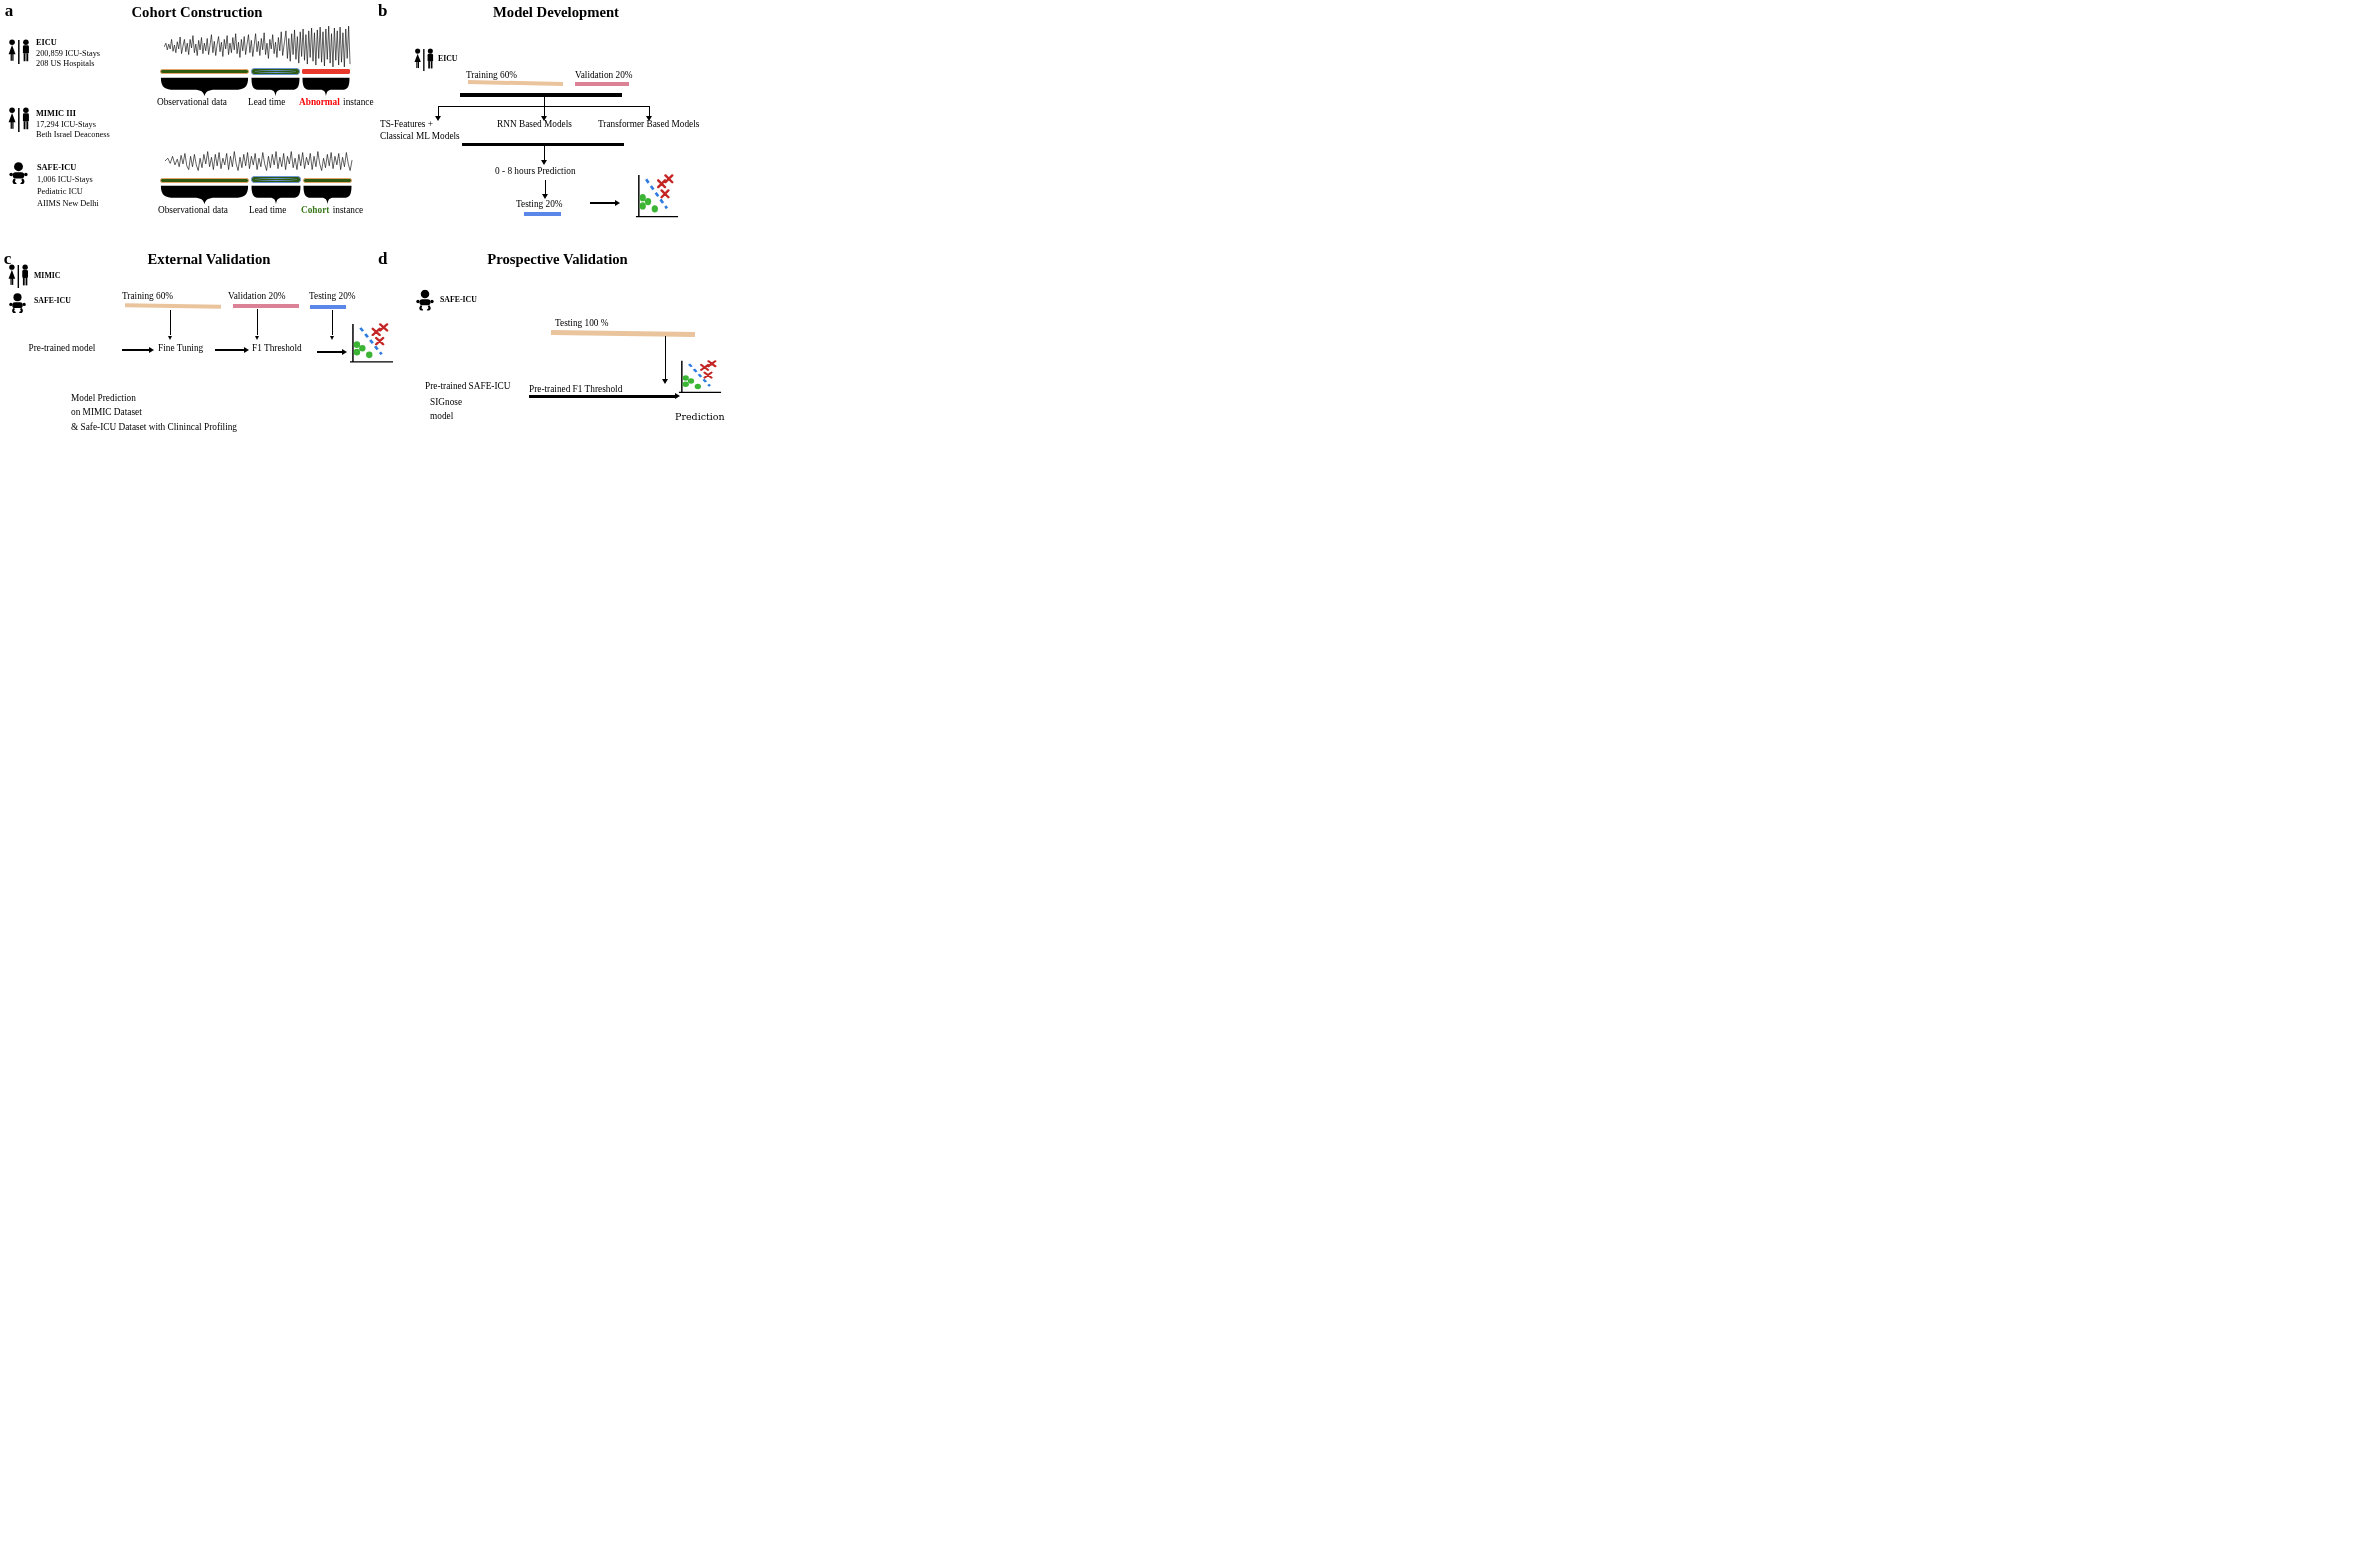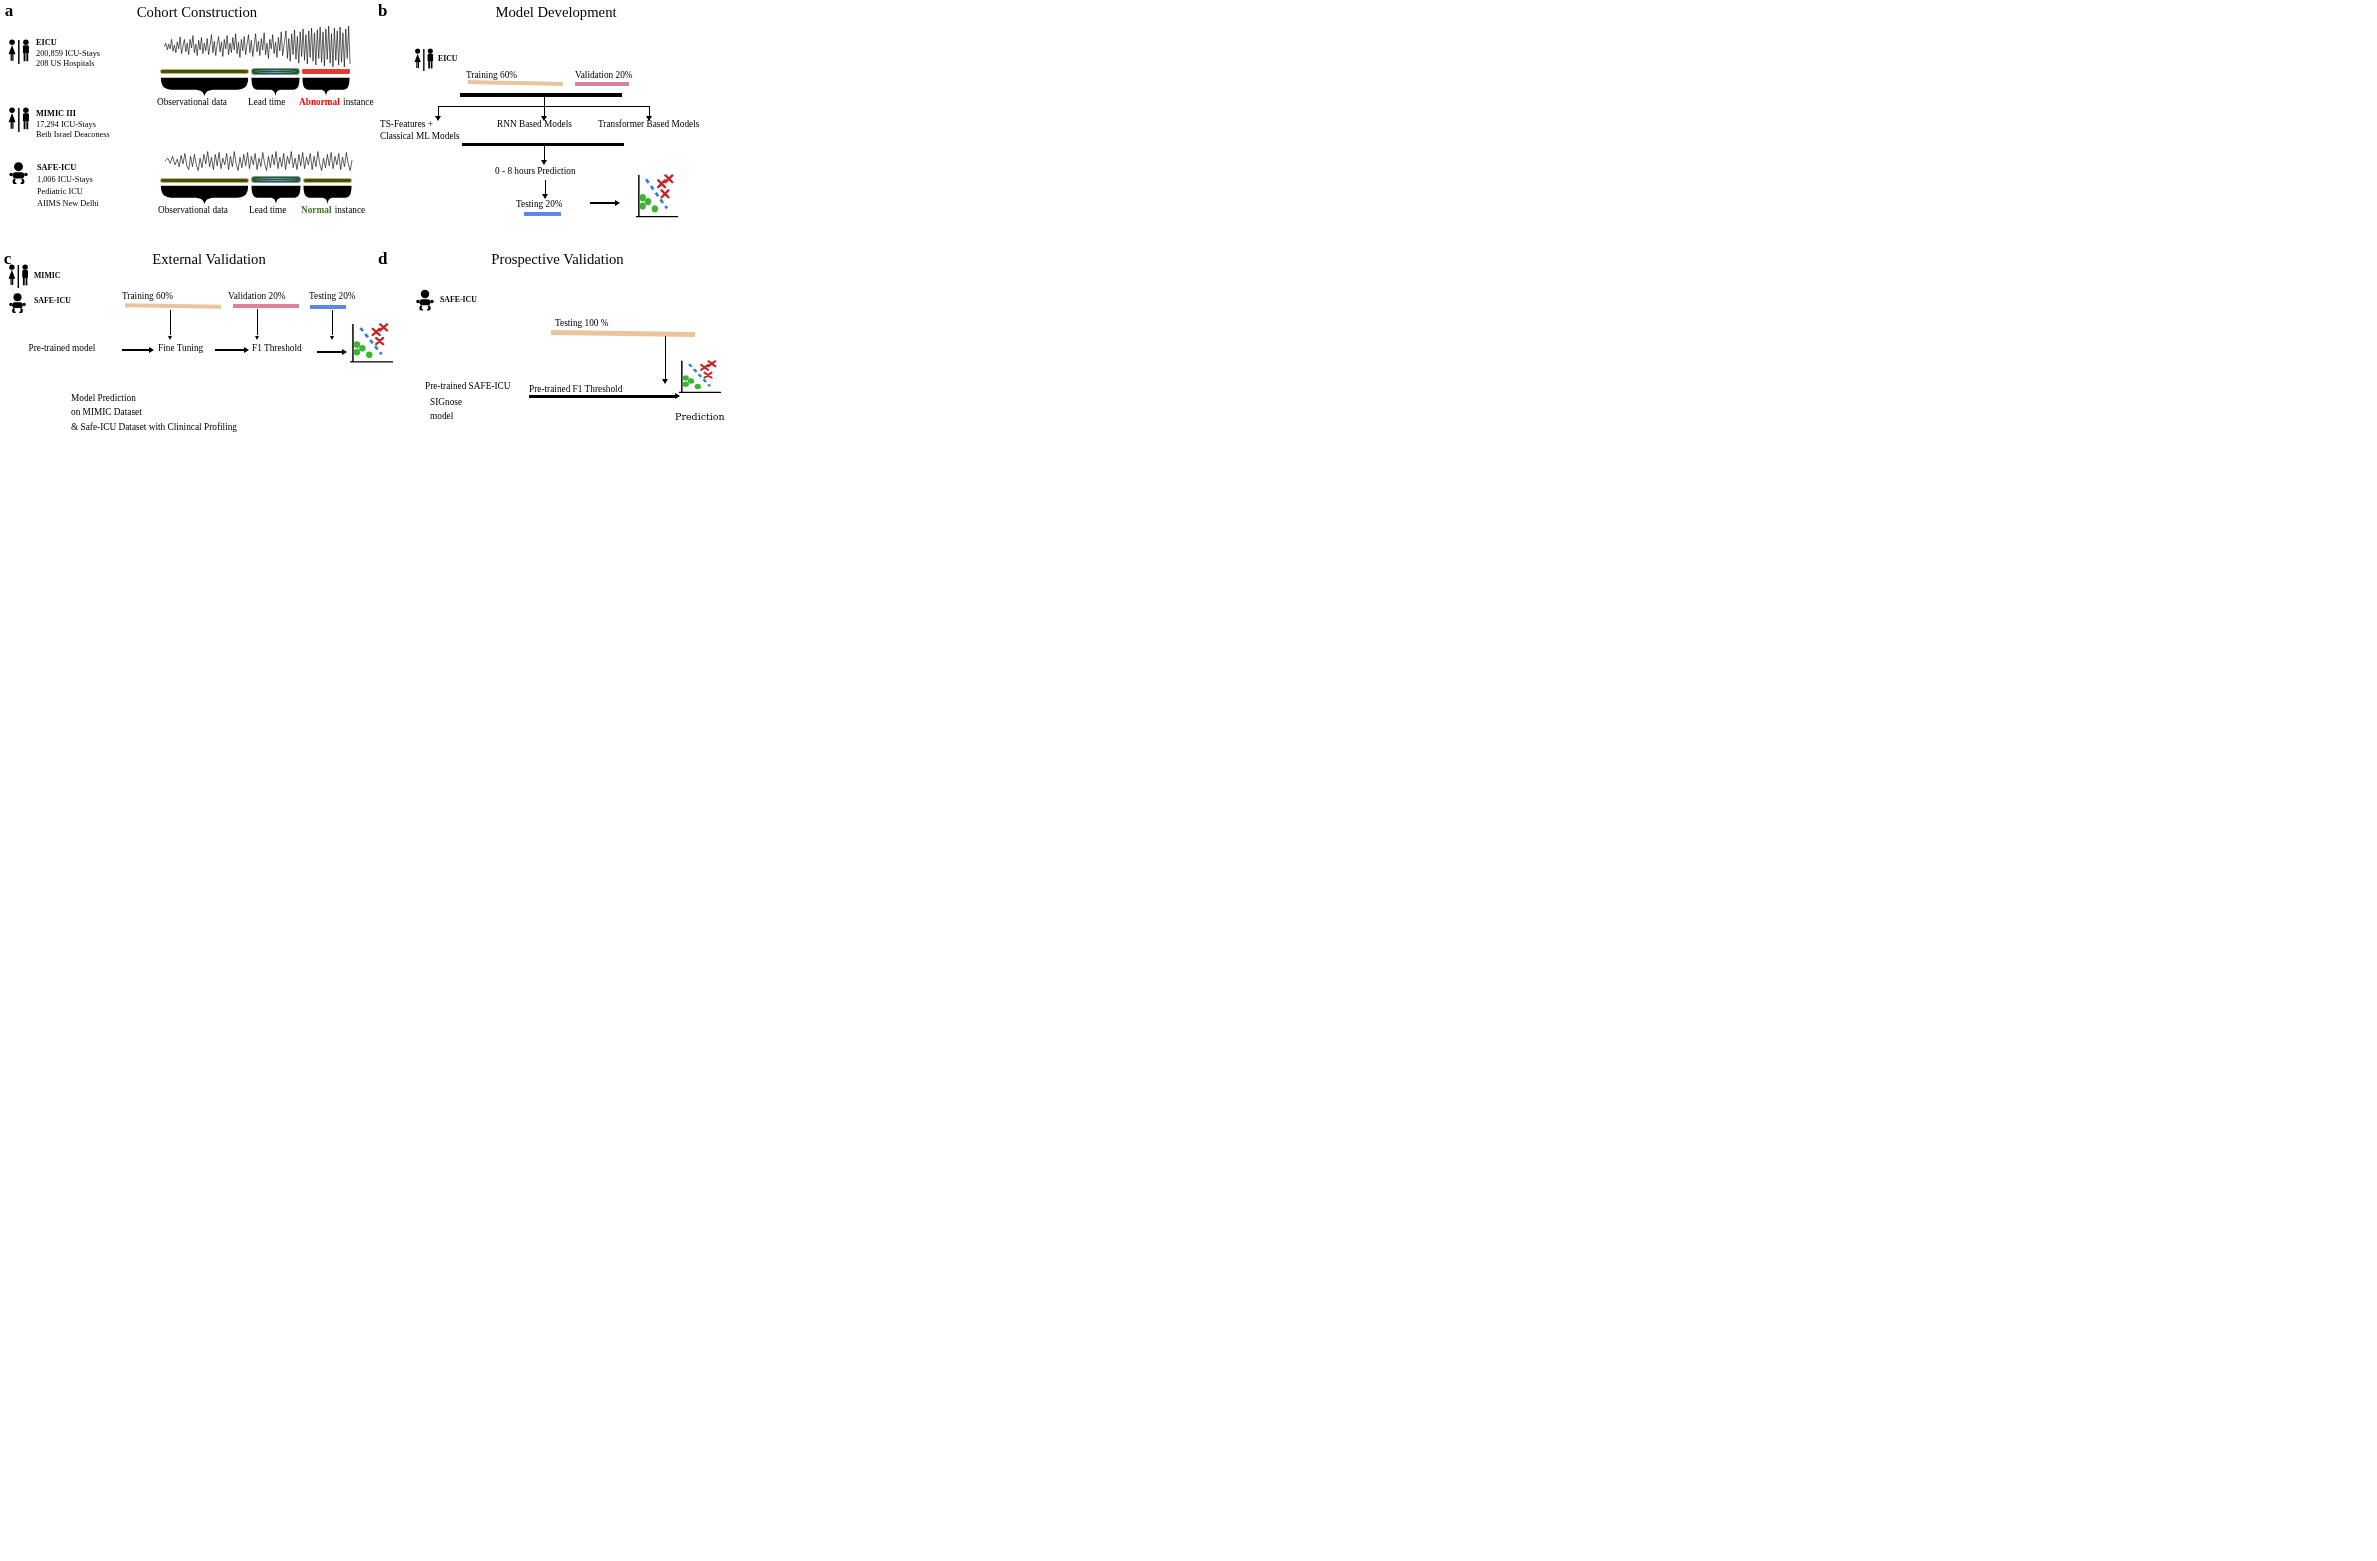--- a/index.html
+++ b/index.html
@@ -1,20 +1,20 @@
 <!DOCTYPE html>
 <html style="--tan: #e9c49d; --pink: #dc8296; --blue: #5b87e8; --dkgreen: #2e5b10; --greenedge: #e8a468; --red: #e8392c; --brace: #84a3d6; --leadblue: #6f96d8; --dashblue: #2e7ce0; --xred: #c42525; --dotgreen: #3cb535; --abnormal: #fa0505; --normal: #3c7a1e;font-size:7.6px"><head>
 <meta charset="utf-8">
 <style>
   html,body{margin:0;padding:0;background:#fff;}
   .fig{position:relative;width:735px;height:444px;background:#ffffff;
        font-family:"Liberation Serif",serif;color:#000;overflow:hidden;}
   .abs{position:absolute;}
   .panel-letter{font-weight:bold;font-size:17px;line-height:1;}
-  .panel-title{font-weight:normal;font-size:14.7px;text-align:center;white-space:nowrap;}
+  .panel-title{font-weight:bold;font-size:14.7px;text-align:center;white-space:nowrap;}
   .t17{font-size:8.3px;line-height:10.7px;white-space:nowrap;}
   .t17w{font-size:8.3px;line-height:12px;white-space:nowrap;}
   .t19{font-size:9.3px;white-space:nowrap;}
   .t16b{font-size:7.8px;font-weight:bold;white-space:nowrap;}
   .bold{font-weight:bold;}
   .ctr{text-align:left;}
   .red-word{color:var(--abnormal);font-weight:bold;margin-right:3.3px;}
   .green-word{color:var(--normal);font-weight:bold;margin-right:3.3px;}
 
   .bar{position:absolute;}
@@ -168,21 +168,21 @@
   <svg class="brace" style="left:251px;top:185px" width="50" height="20" viewBox="0 0 100 30" preserveAspectRatio="none">
       <use href="#sym-brace"></use>
     </svg>
   <svg class="brace" style="left:303px;top:185px" width="49" height="20" viewBox="0 0 100 30" preserveAspectRatio="none">
       <use href="#sym-brace"></use>
     </svg>
 
   <div class="abs t19 ctr" style="left:158px;top:205px;width:93px">Observational data</div>
   <div class="abs t19 ctr" style="left:249px;top:205px;width:57px">Lead time</div>
   <div class="abs t19" style="left:301px;top:205px">
-    <span class="green-word">Normal</span><span>instance</span>
+    <span class="green-word">Cohort</span><span>instance</span>
   </div>
 
   <div class="abs panel-letter" style="left:378px;top:1.9px">b</div>
   <div class="abs panel-title" style="left:461px;top:3.8px;width:190px">Model Development</div>
 
   <svg class="abs icon-black" style="left:413px;top:48px" width="22" height="24" viewBox="0 0 52 56">
       <use href="#sym-restroom"></use>
     </svg>
   <div class="abs t16b" style="left:438px;top:54px">EICU</div>
 

